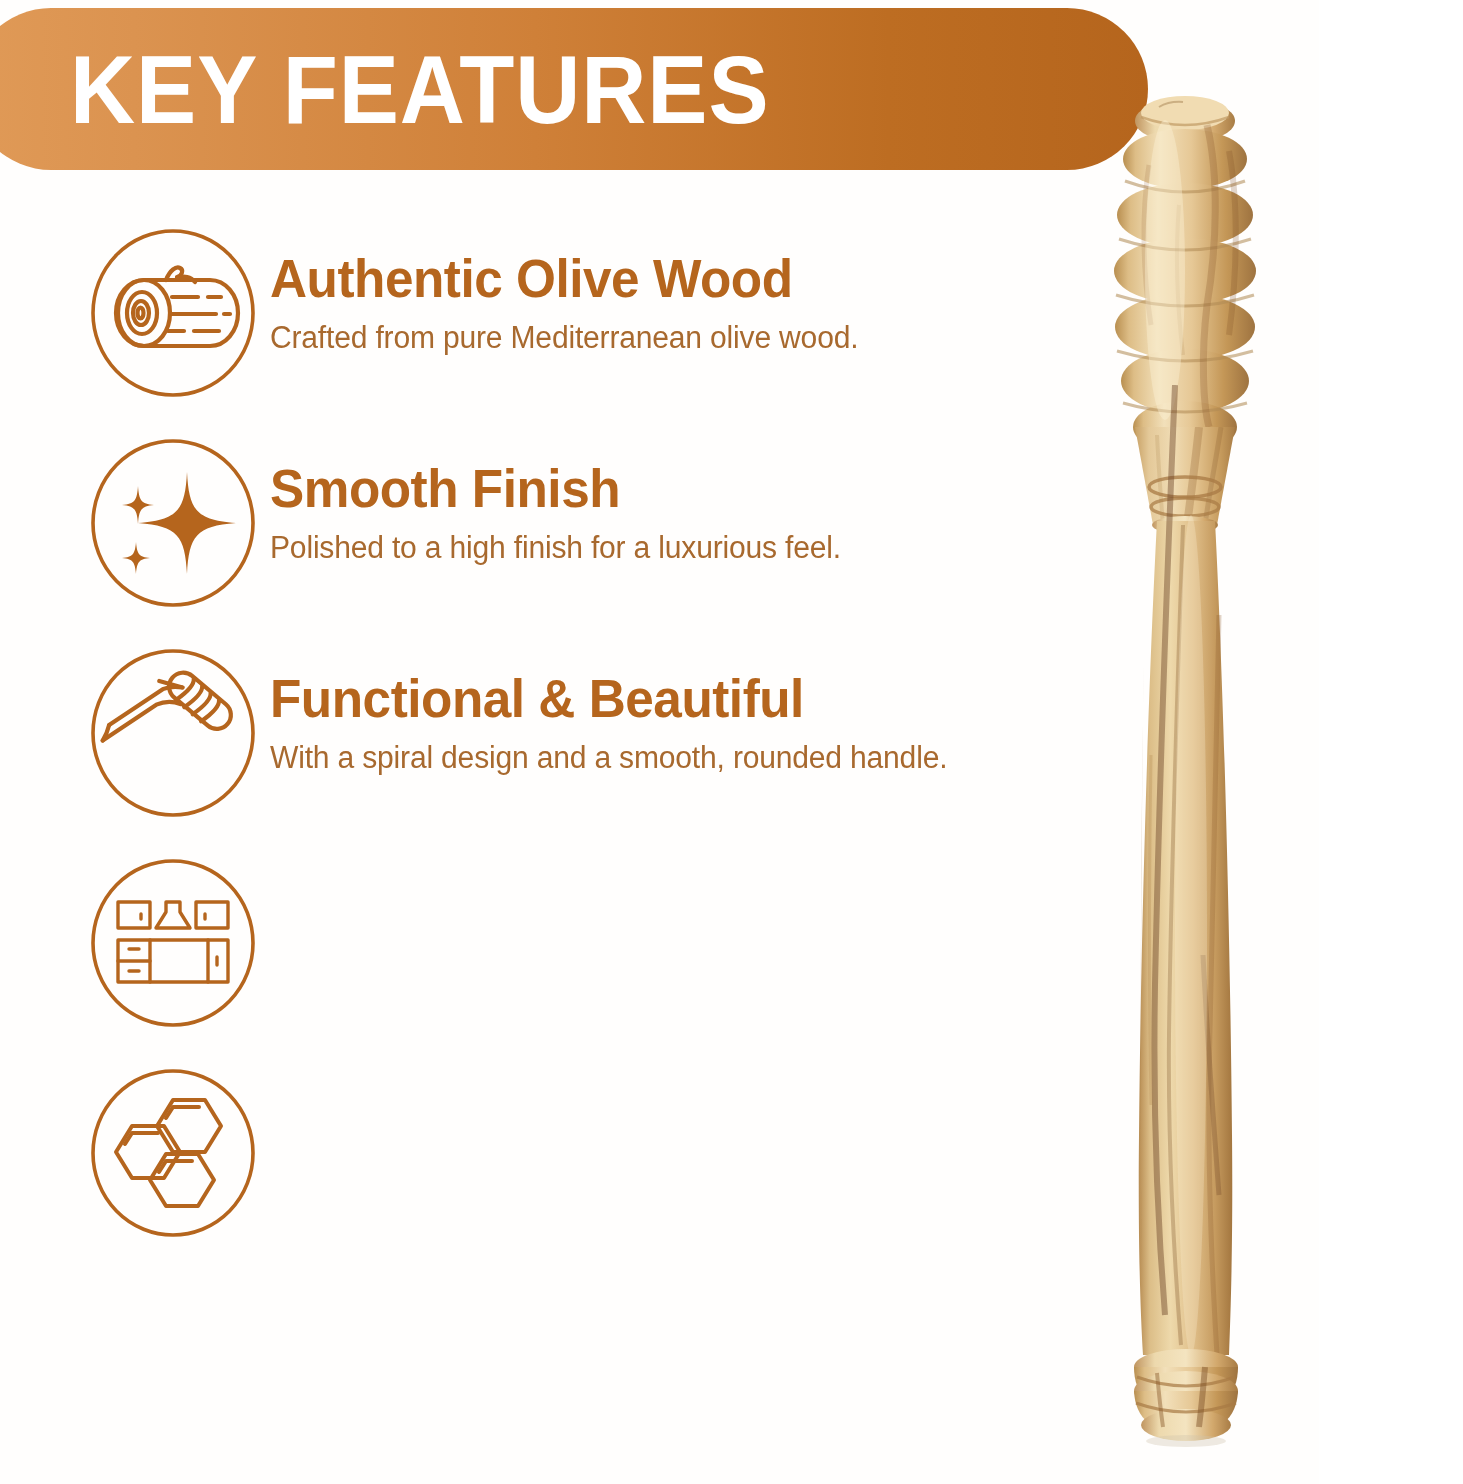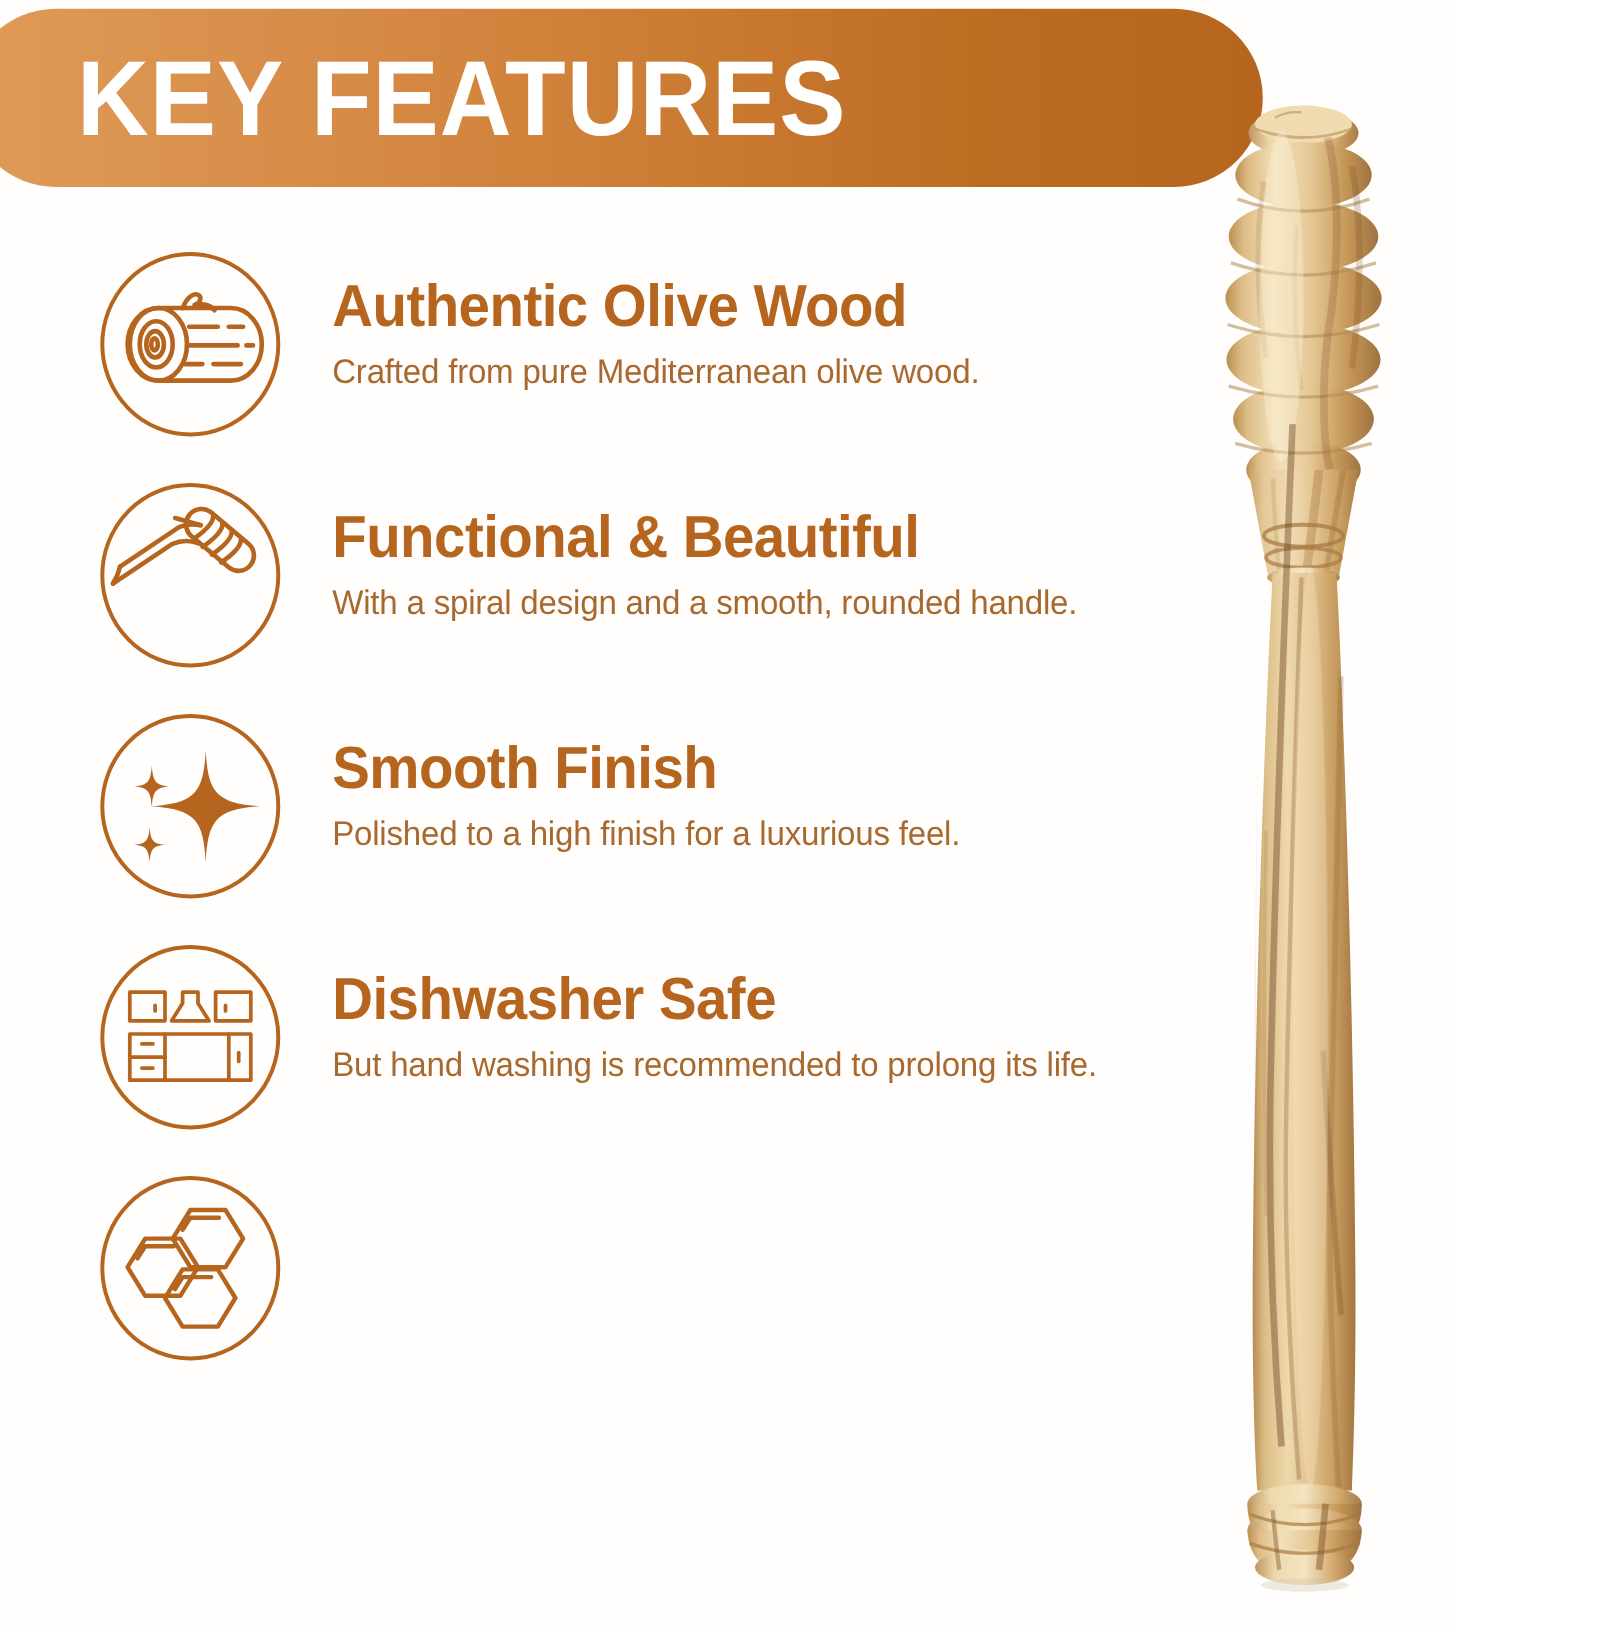--- a/index.html
+++ b/index.html
@@ -56,21 +56,21 @@
   }
   .icon-wrap {
     position: relative;
     width: 170px;
     height: 170px;
     margin-left: 88px;
     flex: 0 0 auto;
   }
   .icon-wrap svg { display: block; }
   .feature-text {
-    margin-left: 44px;
+    margin-left: 12px;
     padding-top: 22px;
     flex: 1 1 auto;
     min-width: 0;
   }
   .feature-title {
     color: #b5651d;
     font-size: 54px;
     font-weight: bold;
     line-height: 1.04;
     letter-spacing: -0.5px;
@@ -137,58 +137,58 @@
         </svg>
       </div>
       <div class="feature-text">
         <div class="feature-title">Authentic Olive Wood</div>
         <div class="feature-desc">Crafted from pure Mediterranean olive wood.</div>
       </div>
     </div>
 
     <div class="feature-row">
       <div class="icon-wrap">
+        <svg width="170" height="170" viewBox="0 0 170 170" fill="none" stroke="#b5651d" stroke-width="3.6" stroke-linecap="round" stroke-linejoin="round">
+          <ellipse cx="85" cy="85" rx="80" ry="82"></ellipse>
+
+          <path d="M99 34 C101 72 108 82 148 85 C108 88 101 98 99 136 C97 98 90 88 50 85 C90 82 97 72 99 34 Z" fill="#b5651d" stroke="none"></path>
+
+          <path d="M50 48 C51 62 53 66 66 67 C53 68 51 72 50 86 C49 72 47 68 34 67 C47 66 49 62 50 48 Z" fill="#b5651d" stroke="none"></path>
+
+          <path d="M48 104 C49 116 51 119 62 120 C51 121 49 124 48 136 C47 124 45 121 34 120 C45 119 47 116 48 104 Z" fill="#b5651d" stroke="none"></path>
+        </svg>
+      </div>
+      <div class="feature-text">
+        <div class="feature-title">Smooth Finish</div>
+        <div class="feature-desc">Polished to a high finish for a luxurious feel.</div>
+      </div>
+    </div>
+
+    <div class="feature-row">
+      <div class="icon-wrap">
         <svg width="170" height="170" viewBox="0 0 170 170" fill="none" stroke="#b5651d" stroke-width="4.2" stroke-linecap="round" stroke-linejoin="round">
           <ellipse cx="85" cy="85" rx="80" ry="82" stroke-width="3.6"></ellipse>
 
           <g transform="rotate(40 85 85)">
             <path d="M63 30 h44 a14 14 0 0 1 0 28 h-44 a14 14 0 0 1 0 -28 Z" transform="translate(0,-1)"></path>
             <path d="M66 30 q6 6 0 28"></path>
             <path d="M77 30 q6 6 0 28"></path>
             <path d="M88 30 q6 6 0 28"></path>
             <path d="M99 30 q6 6 0 28"></path>
 
             <path d="M63 44 l-22 10"></path>
             <path d="M63 44 q-10 6 -14 14 l-18 62"></path>
             <path d="M72 58 q-12 4 -18 16 l-18 62"></path>
             <path d="M31 120 q4 8 5 16"></path>
           </g>
         </svg>
       </div>
       <div class="feature-text">
         <div class="feature-title">Functional &amp; Beautiful</div>
         <div class="feature-desc">With a spiral design and a smooth, rounded handle.</div>
-      </div>
-    </div>
-
-    <div class="feature-row">
-      <div class="icon-wrap">
-        <svg width="170" height="170" viewBox="0 0 170 170" fill="none" stroke="#b5651d" stroke-width="3.6" stroke-linecap="round" stroke-linejoin="round">
-          <ellipse cx="85" cy="85" rx="80" ry="82"></ellipse>
-
-          <path d="M99 34 C101 72 108 82 148 85 C108 88 101 98 99 136 C97 98 90 88 50 85 C90 82 97 72 99 34 Z" fill="#b5651d" stroke="none"></path>
-
-          <path d="M50 48 C51 62 53 66 66 67 C53 68 51 72 50 86 C49 72 47 68 34 67 C47 66 49 62 50 48 Z" fill="#b5651d" stroke="none"></path>
-
-          <path d="M48 104 C49 116 51 119 62 120 C51 121 49 124 48 136 C47 124 45 121 34 120 C45 119 47 116 48 104 Z" fill="#b5651d" stroke="none"></path>
-        </svg>
-      </div>
-      <div class="feature-text">
-        <div class="feature-title">Smooth Finish</div>
-        <div class="feature-desc">Polished to a high finish for a luxurious feel.</div>
       </div>
     </div>
 
     <div class="feature-row">
       <div class="icon-wrap">
         <svg width="170" height="170" viewBox="0 0 170 170" fill="none" stroke="#b5651d" stroke-width="3.4" stroke-linecap="round" stroke-linejoin="round">
           <ellipse cx="85" cy="85" rx="80" ry="82" stroke-width="3.6"></ellipse>
 
           <rect x="30" y="44" width="32" height="26"></rect>
           <path d="M53 56 v5"></path>
@@ -199,24 +199,20 @@
           <path d="M117 56 v5"></path>
 
           <rect x="30" y="82" width="110" height="42"></rect>
           <path d="M62 82 v42"></path>
           <path d="M62 103 h-32"></path>
           <path d="M120 82 v42"></path>
           <path d="M41 91 h10"></path>
           <path d="M41 113 h10"></path>
           <path d="M129 99 v8"></path>
         </svg>
-      </div>
-      <div class="feature-text">
-        <div class="feature-title">Dishwasher Safe</div>
-        <div class="feature-desc">But hand washing is recommended to prolong its life.</div>
       </div>
     </div>
 
 
     <div class="feature-row">
       <div class="icon-wrap">
         <svg width="170" height="170" viewBox="0 0 170 170" fill="none" stroke="#b5651d" stroke-width="4" stroke-linecap="round" stroke-linejoin="round">
           <ellipse cx="85" cy="85" rx="80" ry="82" stroke-width="3.6"></ellipse>
 
           <path d="M85 32 h32 l16 26 l-16 26 h-32 l-16 -26 Z"></path>

